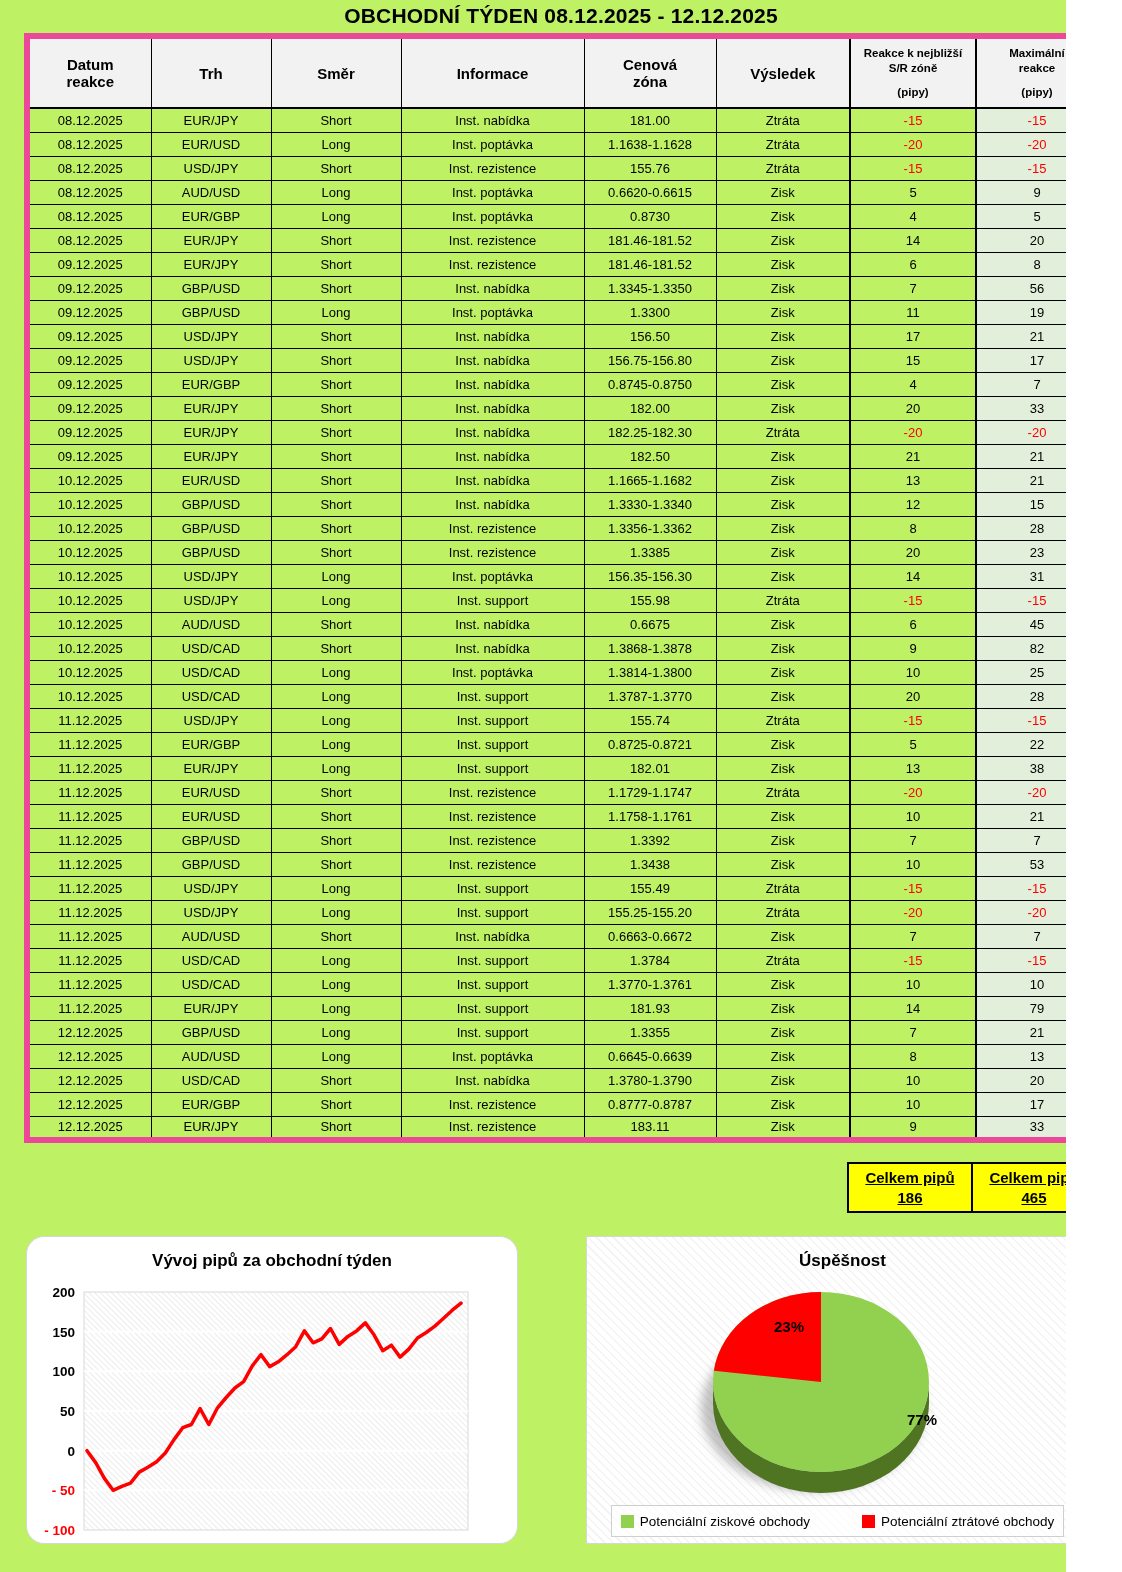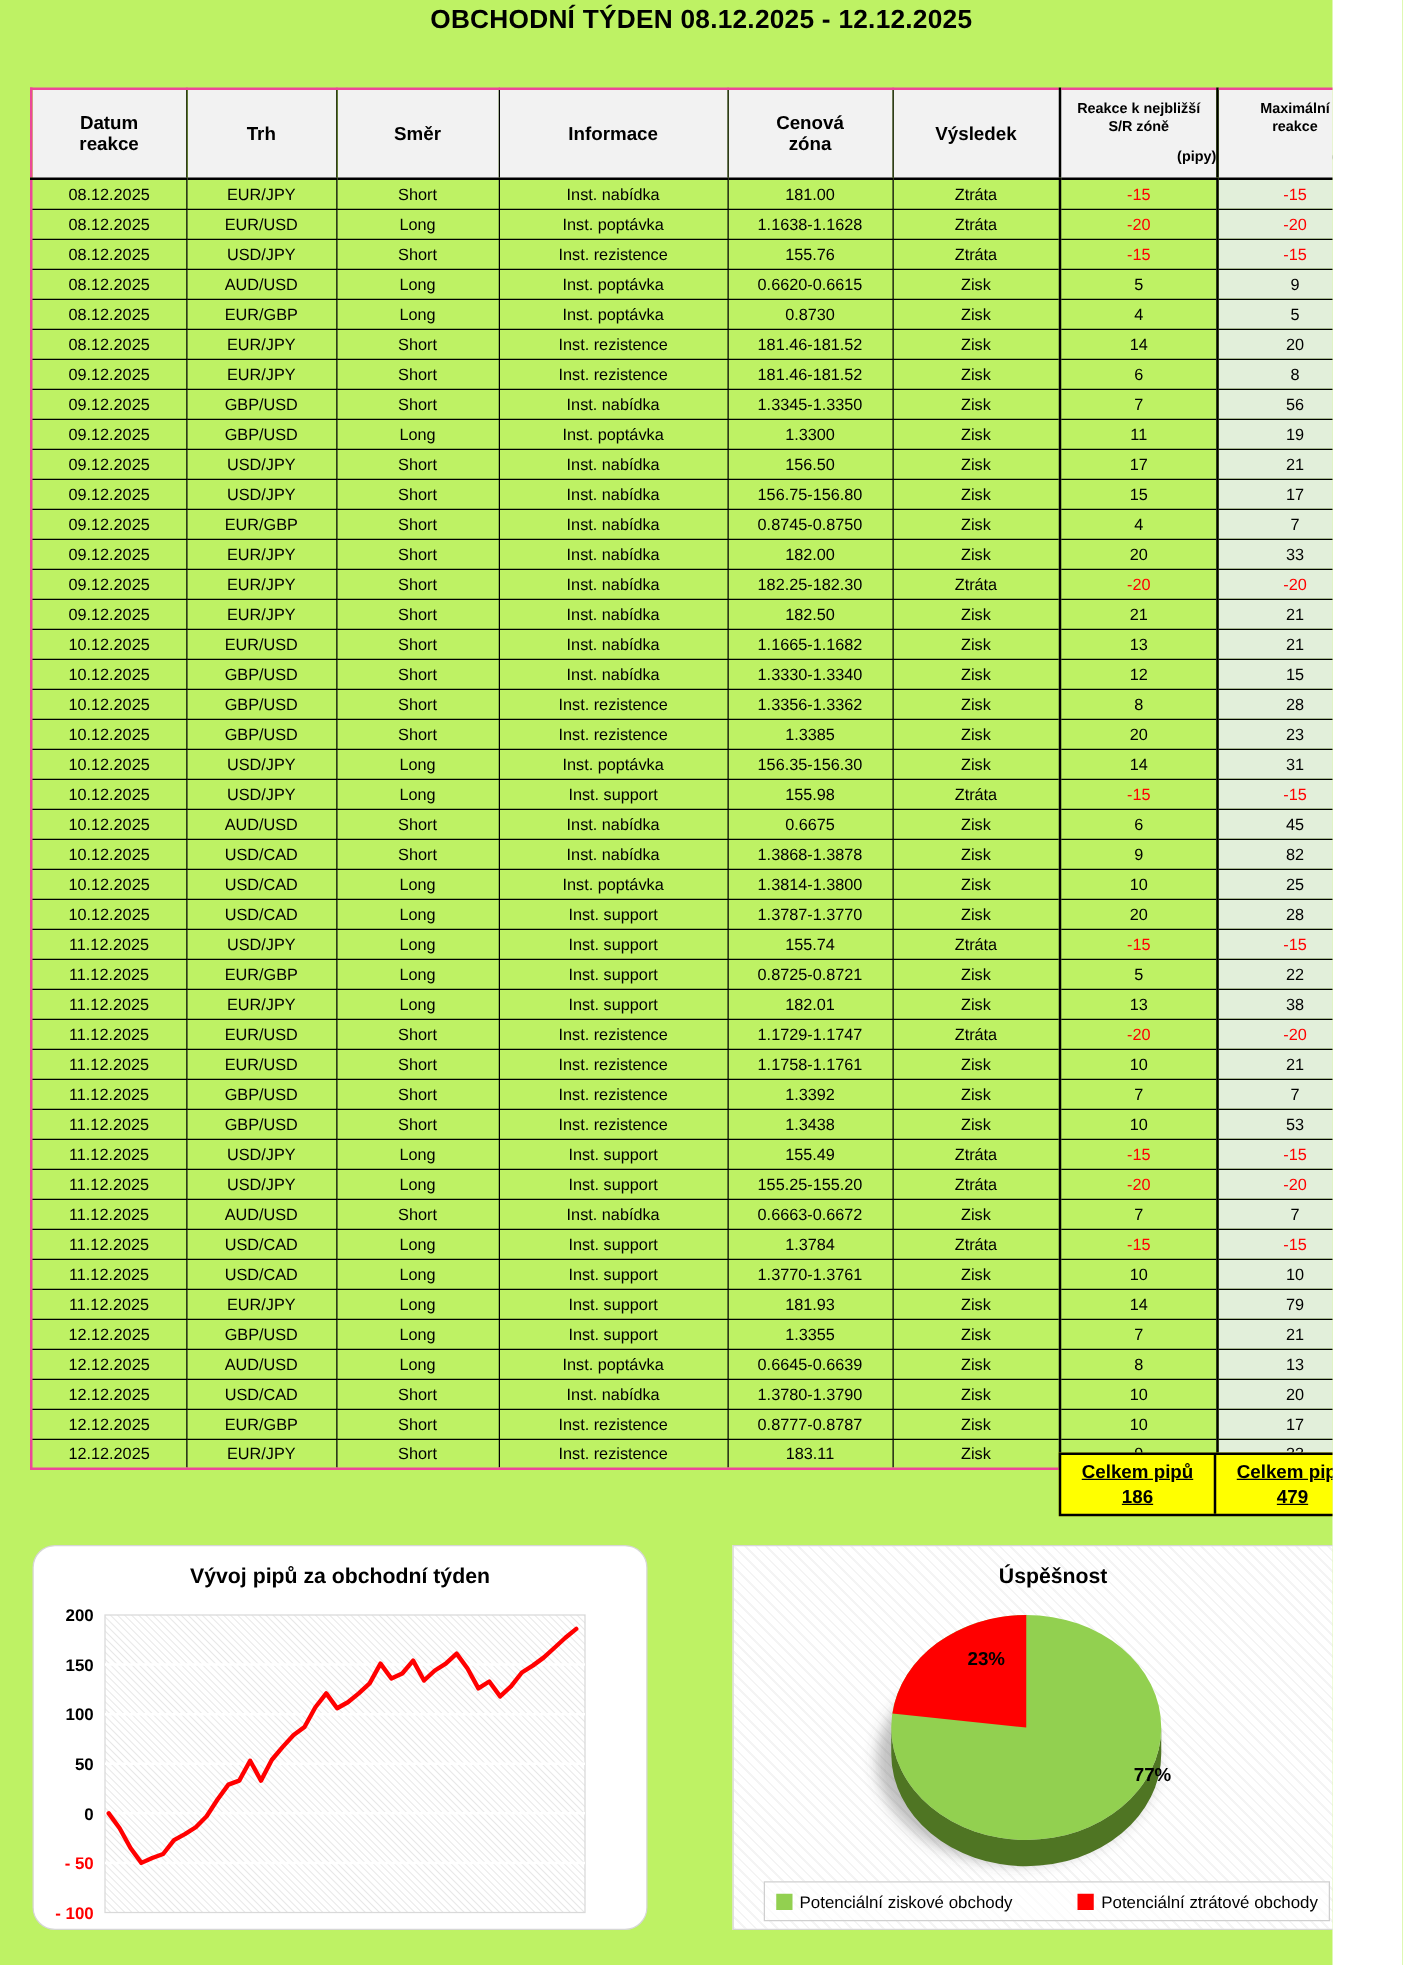--- a/index.html
+++ b/index.html
@@ -4,26 +4,26 @@
 <style>
   * { margin:0; padding:0; box-sizing:border-box; }
   body { font-family:"Liberation Sans","DejaVu Sans",sans-serif; background:#fff; }
   .canvas { position:relative; width:1066px; height:1572px; background:#bef264; overflow:hidden;padding-left:48px; }
 
   .page-title { position:absolute; left:0; top:4px; width:1122px; text-align:center;
     font-size:21px; font-weight:bold; color:#000; letter-spacing:0.2px; }
 
   
   table.trades { position:absolute; left:24px; top:33px; width:1073px;
-    border-collapse:collapse; table-layout:fixed; border:2px solid #ec4899;margin-top:37px; }
+    border-collapse:collapse; table-layout:fixed; border:6px solid #ec4899; }
   table.trades th, table.trades td { border:1px solid #000; text-align:center; vertical-align:middle;
     overflow:hidden; white-space:nowrap; }
   table.trades th { background:#f2f2f2; font-weight:bold; font-size:15px; height:72px; color:#000; }
   table.trades th.small-head { font-size:11.5px; line-height:1.35; }
-  table.trades th.small-head div.pipy { margin-top:8px;text-align:right; }
+  table.trades th.small-head div.pipy { margin-top:8px; }
   table.trades thead tr th { border-bottom:2px solid #000; }
   table.trades td { font-size:13px; height:24px; color:#000; }
   table.trades td.greencol { background:#e2efda; }
   table.trades td.neg { color:#ff0000; }
   table.trades th:nth-child(7), table.trades td:nth-child(7) { border-left-width:2px; }
   table.trades th:nth-child(8), table.trades td:nth-child(8) { border-left-width:2px; }
 
   
   .totals { position:absolute; left:847px; top:1162px; width:250px; height:51px;
     display:flex; border:2px solid #000; background:#ffff00; }
@@ -533,21 +533,21 @@
       </tbody>
   </table>
 
   <div class="totals">
     <div class="tcell">
       <div class="tlabel">Celkem pipů</div>
       <div class="tvalue">186</div>
     </div>
     <div class="tcell">
       <div class="tlabel">Celkem pipů</div>
-      <div class="tvalue">479</div>
+      <div class="tvalue">465</div>
     </div>
   </div>
 
   <div class="chart" id="line-chart">
     <div class="chart-title">Vývoj pipů za obchodní týden</div>
     <svg id="lineSvg" width="492" height="308" viewBox="0 0 492 308">
         <defs>
           <pattern id="hatchLC" width="4" height="4" patternUnits="userSpaceOnUse" patternTransform="rotate(-45)">
             <rect width="4" height="4" fill="#ffffff"></rect>
             <line x1="0" y1="0" x2="0" y2="4" stroke="#e4e4e4" stroke-width="1.4"></line>

